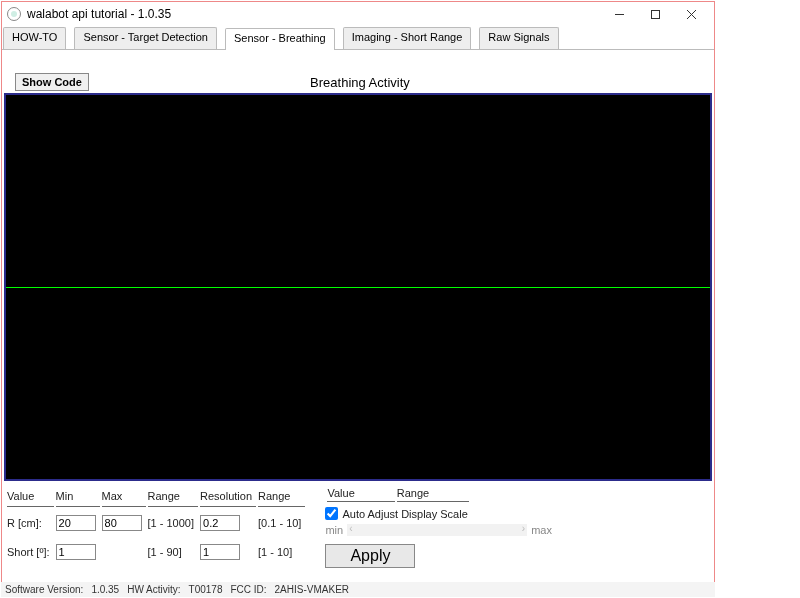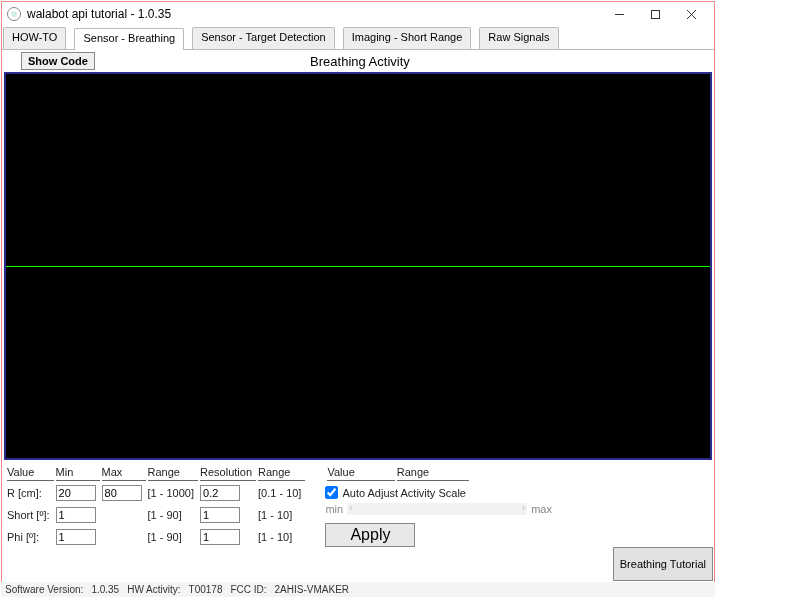--- a/index.html
+++ b/index.html
@@ -15,21 +15,21 @@
   .winbtn { width: 36px; height: 24px; display:flex; align-items:center; justify-content:center; font-size:12px; color:#333;}
   .winbtn svg { width: 11px; height: 11px; }
 
   
   .tabs { height: 22px; display:flex; gap:8px; padding: 0 2px; font-size:11px; border-bottom: 0; }
   .tab { padding: 3px 8px; border: 1px solid #bbb; border-bottom: none; background: #eee; cursor: default; border-radius: 2px 2px 0 0;}
   .tab.active { background: #fff; position: relative; top: 1px; }
   .tabwrap { border-bottom: 1px solid #bbb; height: 23px; }
 
   
-  .toolbar { display:flex; align-items:center; padding: 2px 20px; font-size:12px;}
+  .toolbar { display:flex; align-items:center; padding: 2px 14px; font-size:12px;margin-top:21px;}
   .btn { border:1px solid #888; background:#f0f0f0; padding:2px 6px; font-size:11px; font-weight:bold;}
   .chartTitle { flex:1; text-align:center; font-size:13px; }
 
   
   .chart { border: 2px solid #2c2c8b; background:#000; margin: 0 3px; height: 388px; position:relative; }
   .chart .midline { position:absolute; left:0; right:0; top:50%; border-top:1px solid #0f0; }
 
   
   .params { display:flex; padding: 4px 4px 0 4px; gap: 18px; font-size:11px; color:#222;}
   .ptable { }
@@ -73,22 +73,22 @@
             <line x1="1" y1="1" x2="10" y2="10" stroke="#333" stroke-width="1"></line>
             <line x1="10" y1="1" x2="1" y2="10" stroke="#333" stroke-width="1"></line>
           </svg>
       </div>
     </div>
   </div>
 
   <div class="tabwrap">
     <div class="tabs">
       <div class="tab"><span>HOW-TO</span></div>
+      <div class="tab"><span>Sensor - Target Detection</span></div>
       <div class="tab active"><span>Sensor - Breathing</span></div>
-      <div class="tab"><span>Sensor - Target Detection</span></div>
       <div class="tab"><span>Imaging - Short Range</span></div>
       <div class="tab"><span>Raw Signals</span></div>
     </div>
   </div>
 
   <div class="toolbar">
     <button class="btn">Show Code</button>
     <div class="chartTitle">Breathing Activity</div>
     <div style="width:70px"></div>
   </div>
@@ -117,61 +117,52 @@
         <td class="rng">[0.1 - 10]</td>
       </tr>
       <tr>
         <td>Short [º]:</td>
         <td><input type="text" value="1" style=""></td>
         <td><input type="text" style="visibility: hidden;"></td>
         <td class="rng">[1 - 90]</td>
         <td><input type="text" value="1" style=""></td>
         <td class="rng">[1 - 10]</td>
       </tr>
-      <tr>
-        <td>Phi [º]:</td>
-        <td><input type="text" value="1" style=""></td>
-        <td><input type="text" style="visibility: hidden;"></td>
-        <td class="rng">[1 - 90]</td>
-        <td><input type="text" value="1" style=""></td>
-        <td class="rng">[1 - 10]</td>
-      </tr>
     </tbody>
       </table>
 
     <div>
       <table class="rightcol">
         <tbody>
             <tr>
           <th>Value</th>
           <th>Range</th>
         </tr>
       </tbody>
         </table>
       <div style="padding-top:3px">
         <label style="font-size:11px; display:flex; align-items:center; gap:4px;">
           <input type="checkbox" checked="" style="margin: 0px;">
-          <span>Auto Adjust Activity Scale</span>
+          <span>Auto Adjust Display Scale</span>
         </label>
       </div>
       <div class="slider" style="padding-top:4px">
         <span>min</span>
         <div class="track">
           <span class="lt">‹</span>
           <span class="gt">›</span>
         </div>
         <span>max</span>
       </div>
       <div style="padding-top:4px">
         <button class="apply">Apply</button>
       </div>
     </div>
   </div>
 
-  <button class="tutorialBtn">Breathing Tutorial</button>
 
   <div class="statusbar">
     <span>Software Version:</span>
     <span>1.0.35</span>
     <span>HW Activity:</span>
     <span>T00178</span>
     <span>FCC ID:</span>
     <span>2AHIS-VMAKER</span>
   </div>
 </div>

